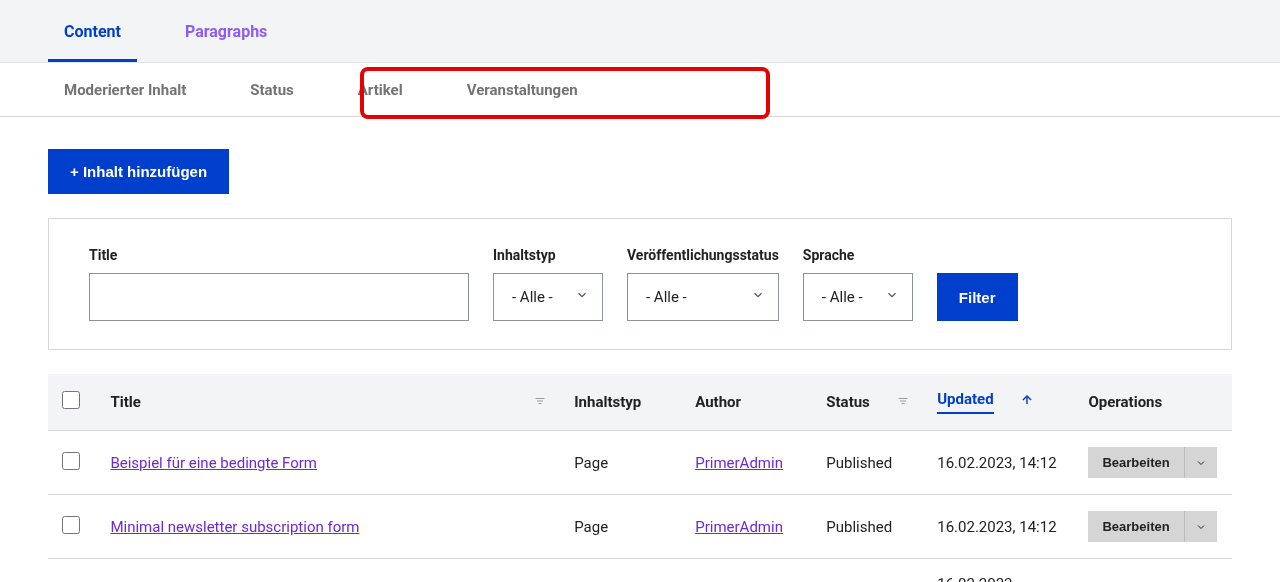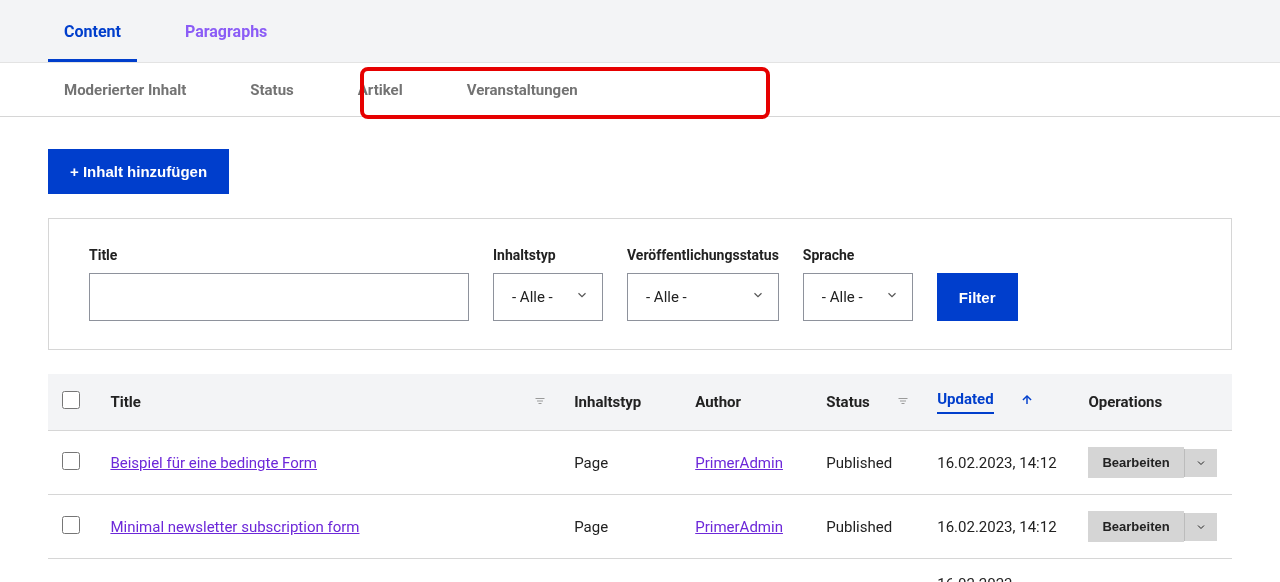--- a/index.html
+++ b/index.html
@@ -24,21 +24,21 @@
 .select-caret { position: absolute; right: 14px; top: 50%; transform: translateY(-50%); pointer-events: none; color: #555; }
 .table { width: 100%; border-collapse: collapse; margin-top: 24px; }
 .table th { background: #f3f4f6; text-align: left; padding: 16px 14px; font-weight: 700; font-size: 15px; border-bottom: 1px solid #d6d6d6; }
 .table td { padding: 16px 14px; border-bottom: 1px solid #d6d6d6; vertical-align: middle; font-size: 15px; }
 .th-inner { display: flex; align-items: center; gap: 8px; }
 .sort-active { color: #003ecc; border-bottom: 2px solid #003ecc; padding-bottom: 4px; display: inline-block; text-align: right; }
 .sort-arrow { color: #003ecc; font-weight: 700; margin-left: 18px; }
 .sort-icon-gray { color: #9a9a9a; margin-left: auto; }
 .link { color: #6d28d9; text-decoration: underline; cursor: pointer; }
 .chk { width: 18px; height: 18px; cursor: pointer; }
-.op-btn-group { display: flex; align-items: center; }
+.op-btn-group { display: flex; }
 .op-btn { background: #d5d5d5; border: none; padding: 8px 14px; font-weight: 700; font-size: 13px; cursor: pointer; color: #222; }
 .op-caret { background: #d5d5d5; border: none; border-left: 1px solid #bcbcbc; padding: 8px 10px; cursor: pointer; display: flex; align-items: center; justify-content: center; }
 .col-check { width: 48px; }
 .col-title { width: 460px; }
 .col-type { width: 120px; }
 .col-author { width: 130px; }
 .col-status { width: 110px; }
 .col-updated { width: 150px; }
 .col-ops { width: 140px; }
 </style>

